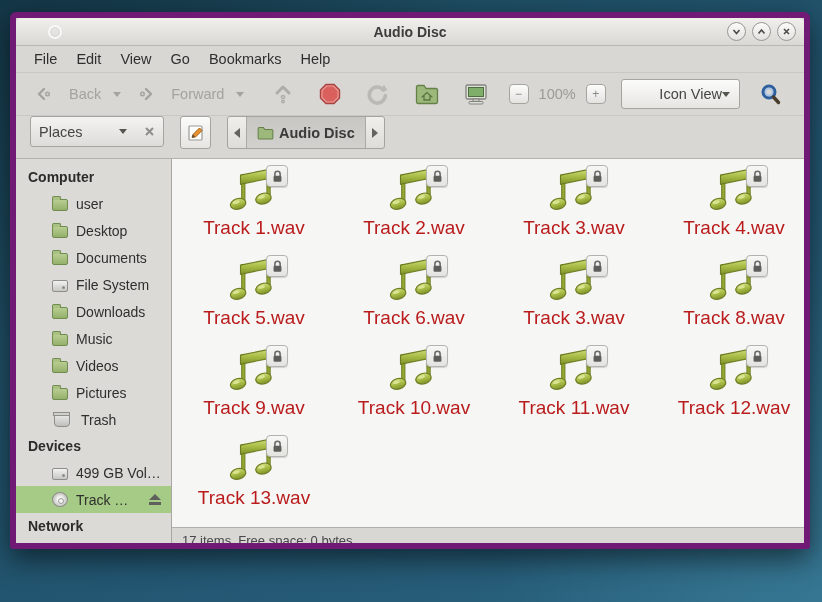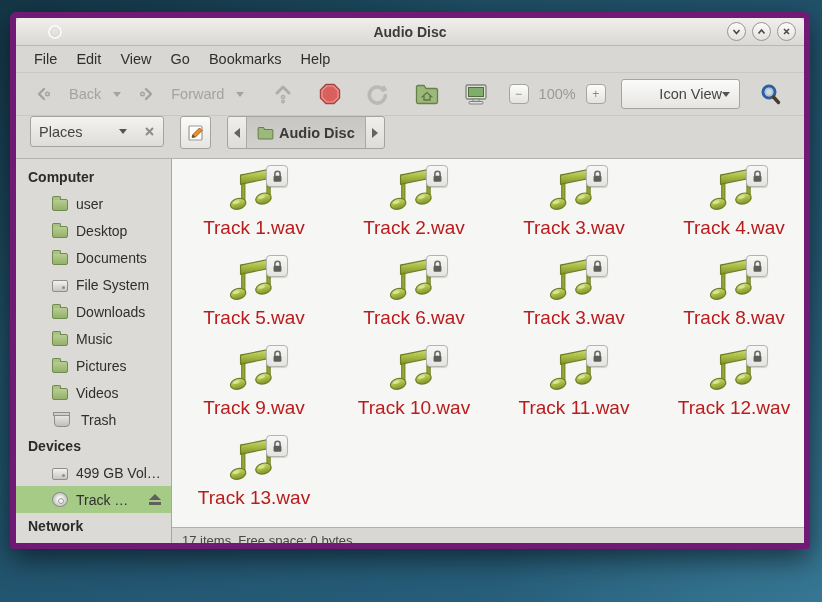--- a/index.html
+++ b/index.html
@@ -323,28 +323,28 @@
 
           </div>
 
           <div class="sb-item">
             <span class="sb-icon" data-icon="folder-music"></span>
             <span class="sb-label">Music</span>
 
           </div>
 
           <div class="sb-item">
+            <span class="sb-icon" data-icon="folder-videos"></span>
+            <span class="sb-label">Videos</span>
+
+          </div>
+
+          <div class="sb-item">
             <span class="sb-icon" data-icon="folder-pictures"></span>
             <span class="sb-label">Pictures</span>
-
-          </div>
-
-          <div class="sb-item">
-            <span class="sb-icon" data-icon="folder-videos"></span>
-            <span class="sb-label">Videos</span>
 
           </div>
 
           <div class="sb-item">
             <span class="sb-icon" data-icon="trash"></span>
             <span class="sb-label">Trash</span>
 
           </div>
         </div>
       <div class="sb-header">Devices</div>

